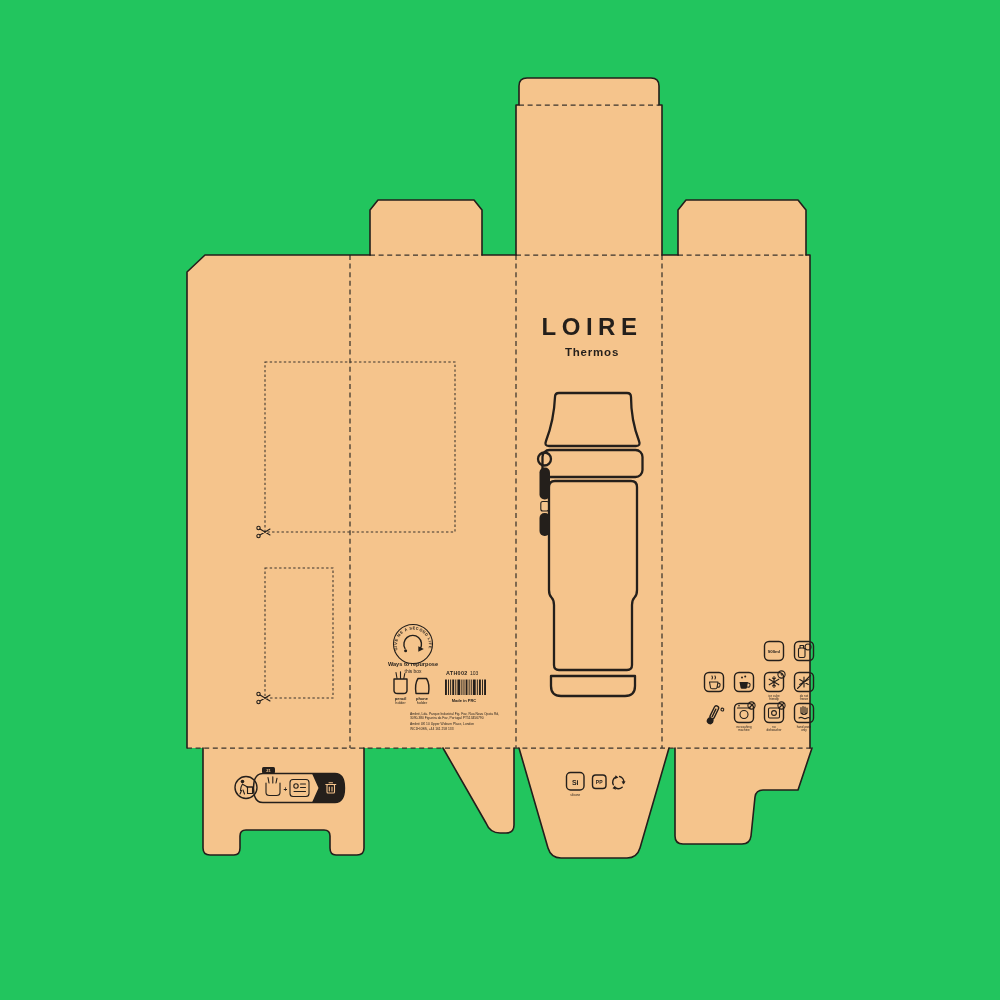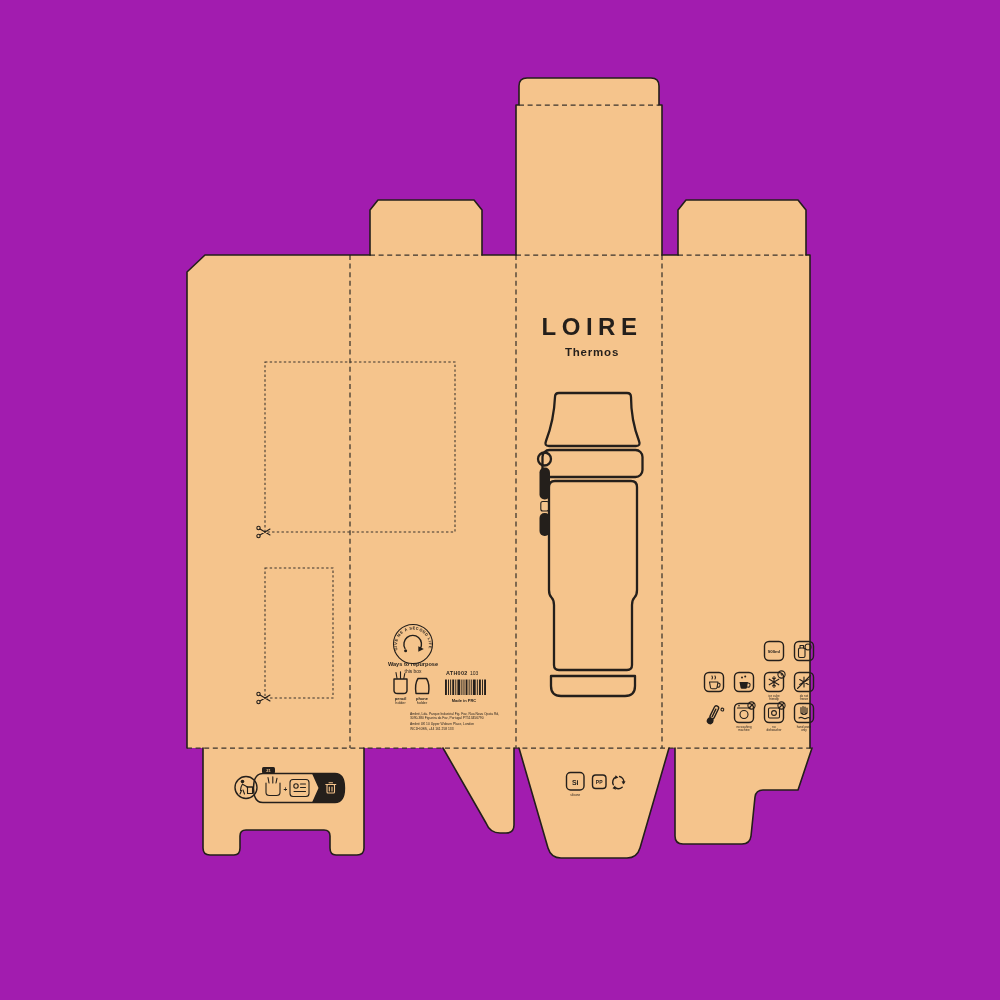--- a/index.html
+++ b/index.html
@@ -1,17 +1,17 @@
 <!DOCTYPE html>
 <html><head>
 <meta charset="utf-8">
 <style>
   html,body{margin:0;padding:0;background:#ffffff;}
   body{font-family:"Liberation Sans", sans-serif;}
-  .stage{width:1000px;height:1000px;position:relative;background:#a21caf;overflow:hidden;}
+  .stage{width:1000px;height:1000px;position:relative;background:#22c55e;overflow:hidden;}
   svg{display:block}
   .board{fill:#F5C48C;}
   .cut{fill:none;stroke:#241f1b;stroke-width:1.6;stroke-linejoin:round;stroke-linecap:round;}
   .fold{fill:none;stroke:#3a332c;stroke-width:1.25;stroke-dasharray:5 3.6;}
   .guide{fill:none;stroke:#3a332c;stroke-width:1.05;stroke-dasharray:2.4 2.3;}
   .art{fill:none;stroke:#241f1b;stroke-width:2.3;stroke-linejoin:round;stroke-linecap:round;}
   .thin{fill:none;stroke:#241f1b;stroke-width:1.4;stroke-linejoin:round;stroke-linecap:round;}
   .thinner{fill:none;stroke:#241f1b;stroke-width:1.1;stroke-linejoin:round;stroke-linecap:round;}
   .ink{fill:#241f1b;}
   .whiteink{fill:none;stroke:#F5C48C;stroke-width:1.1;stroke-linecap:round;}

